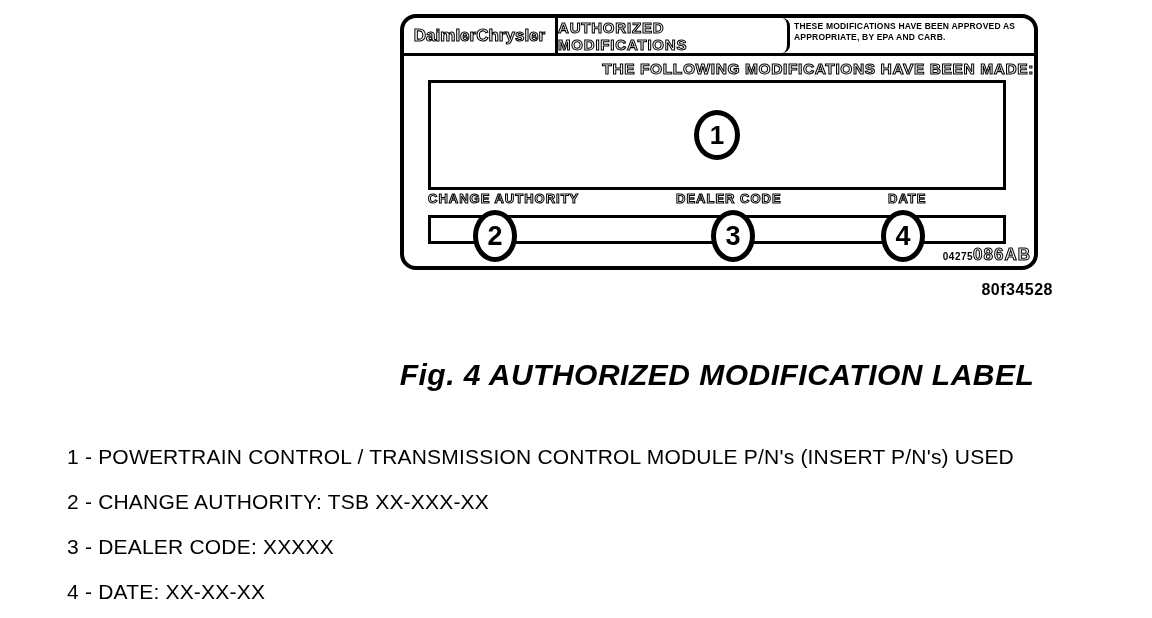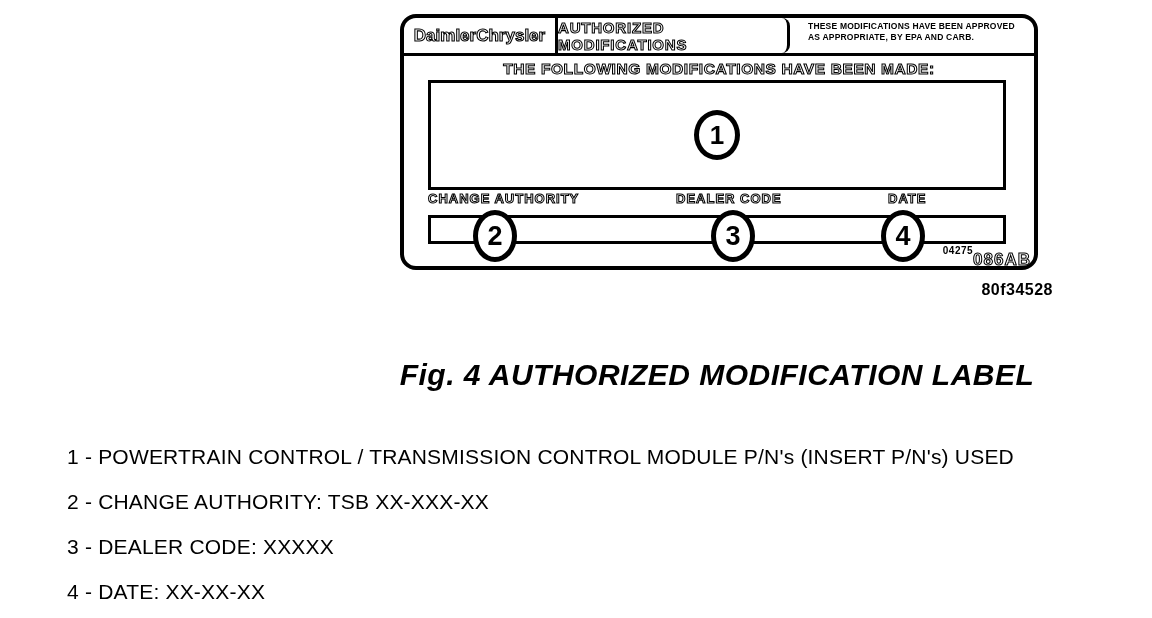--- a/index.html
+++ b/index.html
@@ -34,24 +34,24 @@
     width: 151px; border-right: 3px solid #000;
     font-size: 17px; font-weight: bold;
   }
   .cell.title {
     width: 229px; border-right: 3px solid #000;
     font-size: 15px; font-weight: bold; letter-spacing: 0.8px; border-radius: 8px;
   }
   .cell.note {
     flex: 1; align-items: flex-start; justify-content: flex-start;
     font-size: 8.5px; font-weight: bold; line-height: 1.35;
-    padding: 3px 5px 0 18px; letter-spacing: 0.2px;
+    padding: 3px 5px 0 4px; letter-spacing: 0.2px;
   }
   .subhdr {
-    margin-top: 4px; text-align: center;
+    margin-top: 4px; text-align: right;
     font-size: 15.5px; font-weight: bold; letter-spacing: 0.6px;
   }
   .modbox {
     position: absolute;
     left: 24px; right: 28px; top: 62px; height: 104px;
     border: 3px solid #000;
     display: flex; align-items: center; justify-content: center;
   }
   .circle {
     border: 5px solid #000; border-radius: 50%;
@@ -68,21 +68,21 @@
   }
   .fieldbox {
     position: absolute; top: 24px; left: 24px; right: 28px; height: 23px;
     border: 3px solid #000; background: #fff;
   }
   .c234 { position: absolute; width: 34px; height: 42px; font-size: 27px; }
   .pn {
     position: absolute; top: 54px; right: 3px;
     display: flex; align-items: flex-end; white-space: nowrap;
   }
-  .pn-prefix { font-size: 10px; font-weight: bold; letter-spacing: 0.5px; padding-bottom: 14px; }
+  .pn-prefix { font-size: 10px; font-weight: bold; letter-spacing: 0.5px; padding-bottom: 3px; }
   .pn-suffix { font-size: 17px; font-weight: bold; letter-spacing: 1px; }
 
   
   .figcode {
     position: absolute; top: 281px; left: 885px; width: 168px;
     text-align: right; font-size: 16px; font-weight: bold; letter-spacing: 0.5px;
   }
   .caption {
     position: absolute; top: 358px; left: 297px; width: 840px;
     text-align: center;

